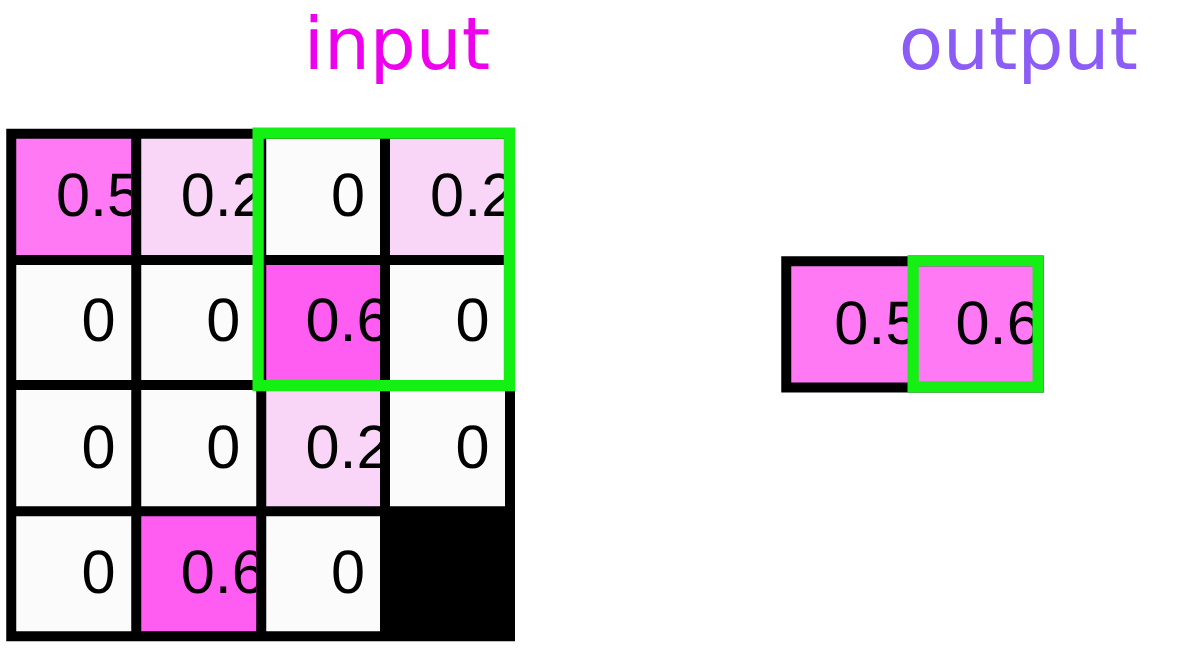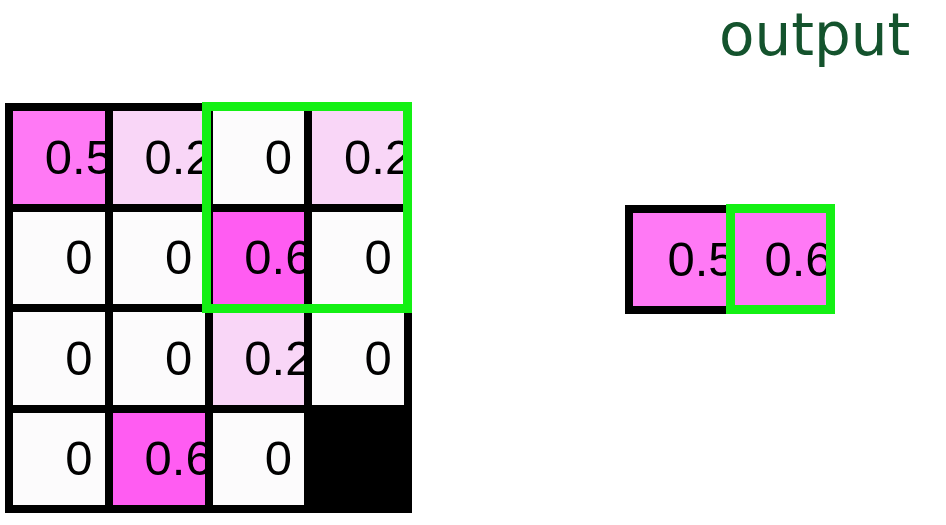--- a/index.html
+++ b/index.html
@@ -105,22 +105,23 @@
     top: 204px;
     width: 109px;
     height: 110px;
   }
 </style>
 </head>
 <body style="background: rgb(255, 255, 255);">
 
 <div class="stage">
 
+  <div class="title" id="title-input" style="color: rgb(238, 0, 238);">input</div>
 
-  <div class="title" id="title-output" style="color: #14532d;">output</div>
+  <div class="title" id="title-output" style="color: #8b5cf6;">output</div>
 
   <div class="grid" id="input-grid" style="background: rgb(0, 0, 0);">
     <div class="cell" style="background: rgb(255, 121, 245); color: rgb(0, 0, 0);">0.5</div>
     <div class="cell" style="background: rgb(249, 214, 247); color: rgb(0, 0, 0);">0.2</div>
     <div class="cell" style="background: rgb(252, 251, 252); color: rgb(0, 0, 0);">0</div>
     <div class="cell" style="background: rgb(249, 214, 247); color: rgb(0, 0, 0);">0.2</div>
 
     <div class="cell" style="background: rgb(252, 251, 252); color: rgb(0, 0, 0);">0</div>
     <div class="cell" style="background: rgb(252, 251, 252); color: rgb(0, 0, 0);">0</div>
     <div class="cell" style="background: rgb(255, 92, 242); color: rgb(0, 0, 0);">0.6</div>

